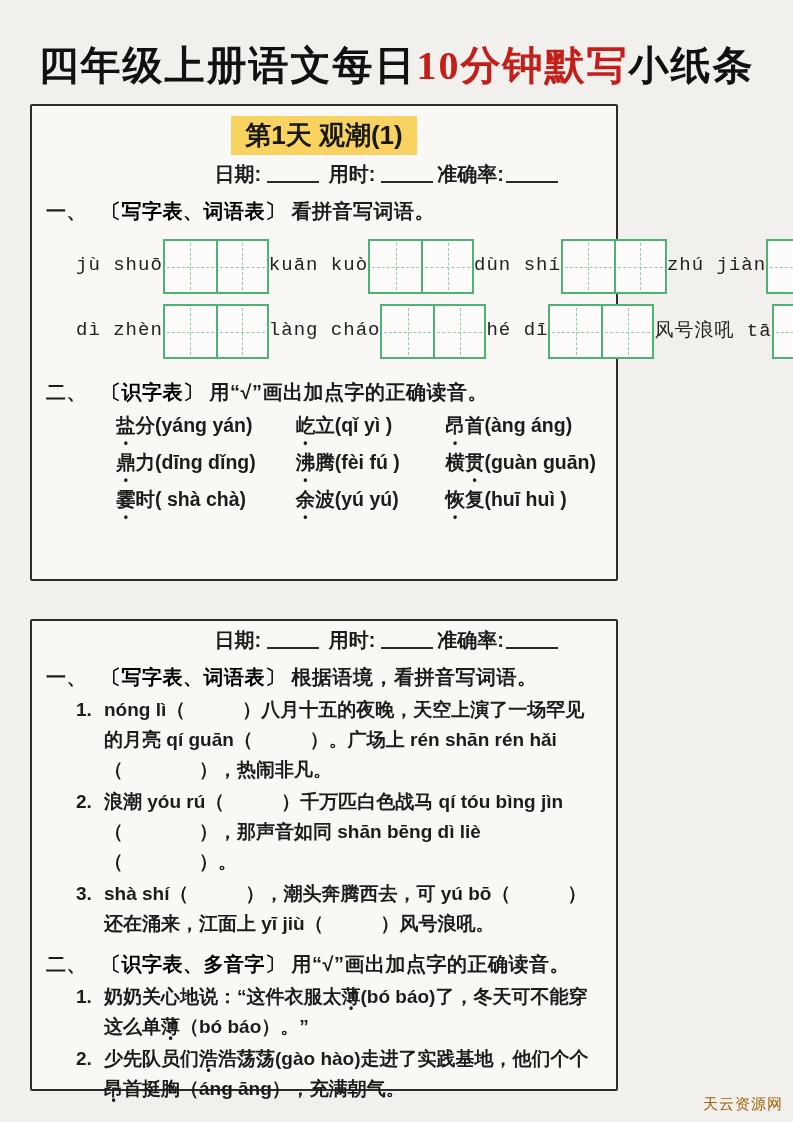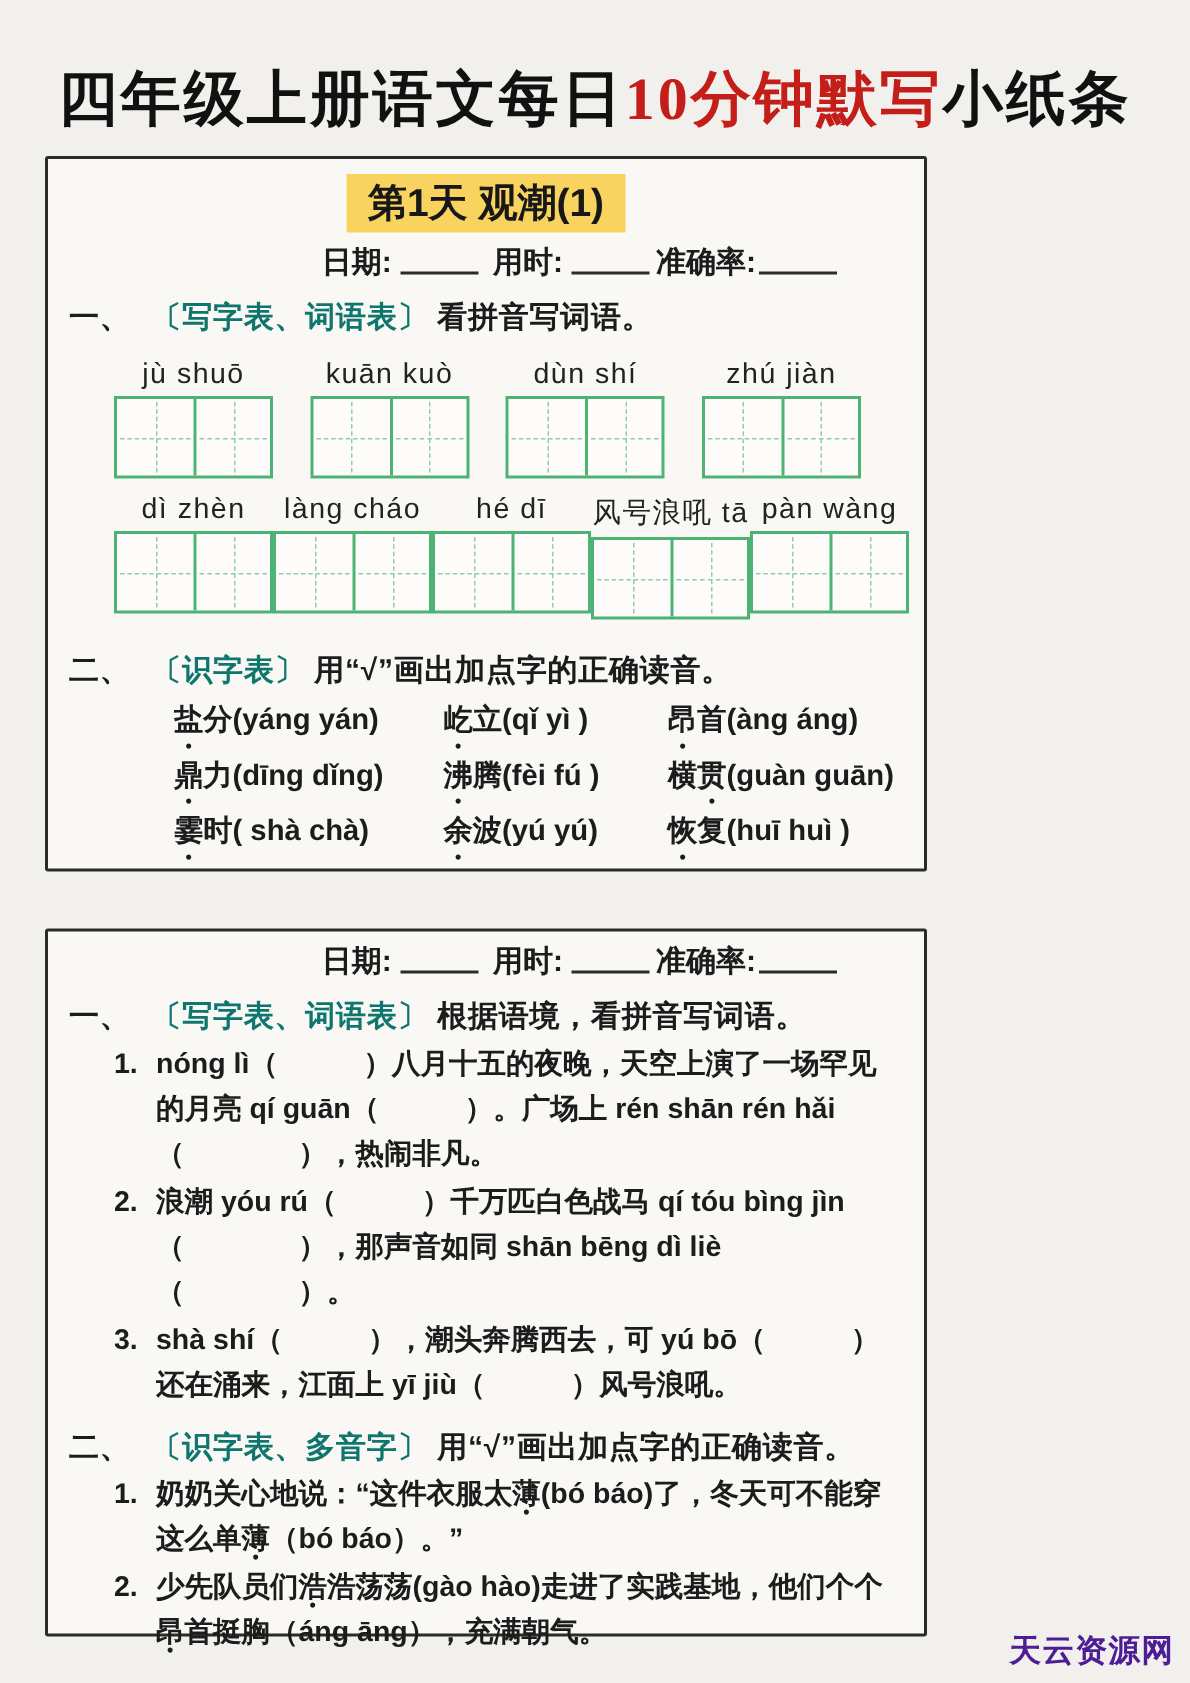--- a/index.html
+++ b/index.html
@@ -54,31 +54,31 @@
     height:18px;
     margin:0 4px -2px 6px;
   }
   .meta-line .blank.last { margin-left:2px; margin-right:0; }
   .sec-line {
     font-size:20px;
     font-weight:700;
     padding:10px 20px 0 14px;
     letter-spacing:0.5px;
   }
-  .sec-line .green { color:#0f766e; }
+  .sec-line .green { color:#000000; }
   .sec-num { display:inline-block; margin-right:14px; }
   
   .pinyin-area { padding:8px 42px 0 44px; }
   .pinyin-row {
     display:flex;
     justify-content:space-between;
     margin-top:6px;
     margin-bottom:10px;
   }
-  .pword { display:flex; flex-direction:column; align-items:center; }
+  .pword { display:flex; flex-direction:row; align-items:center;font-family:Liberation Mono, monospace; }
   .plabel {
     font-size:19px;
     font-weight:500;
     letter-spacing:1px;
     margin-bottom:3px;
     color:#222;
     white-space:nowrap;
   }
   .tzg { display:flex; border:2px solid #4db374; background:#fdfcfa; }
   .cell { width:51px; height:51px; position:relative; }
@@ -114,23 +114,23 @@
   }
   
   .num-list { padding:4px 24px 0 44px; }
   .num-item { display:flex; font-size:19px; line-height:30px; font-weight:600; margin-bottom:2px; }
   .num-item .num { flex:none; width:28px; }
   .num-item .body { flex:1; }
   .watermark {
     position:absolute;
     right:10px;
     bottom:8px;
-    font-size:21px;
-    font-weight:700;
-    color:#4c1d95;
+    font-size:15px;
+    font-weight:400;
+    color:#a16207;
     letter-spacing:1px;
   }
 </style>
 </head>
 <body>
 
 <h1 class="page-title"><span>四年级上册语文每日</span><span class="red">10分钟默写</span><span>小纸条</span></h1>
 
 <div class="card card1">
   <div class="day-header">

